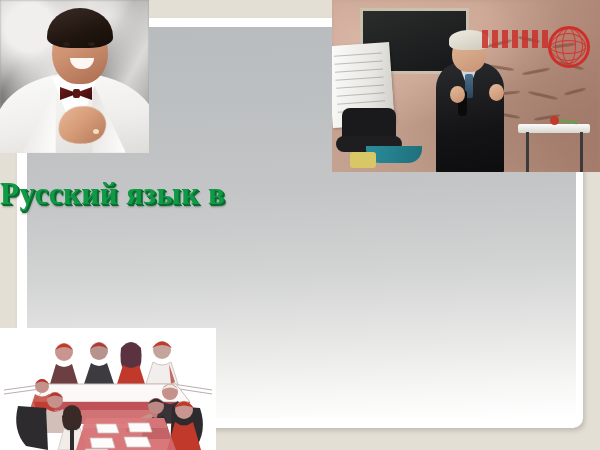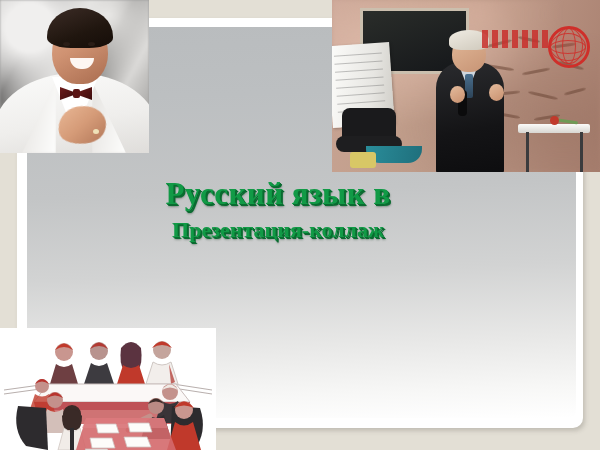--- a/index.html
+++ b/index.html
@@ -394,21 +394,20 @@
   }
   .illo svg { display: block; }
 
   
   
   
   .title-block {
     position: absolute;
     left: 0; top: 178px;
     width: 556px;
-    text-align: center;
     pointer-events: none;
   }
   .title-line {
     font-family: "Liberation Serif", serif;
     font-weight: bold;
     color: #119a46;
     letter-spacing: .5px;
     line-height: 1.06;
     text-shadow:
        1px 1px 0 #0a6b30,
@@ -605,16 +604,15 @@
         <path d="M124 109 l23 0 4 10 -24 0 z"></path>
         <path d="M86 122 l22 0 -1 -1 -22 0 z"></path>
       </g>
 
       <rect x="0" y="0" width="216" height="122" fill="#ffffff" opacity="0"></rect>
     </svg>
   </div>
 
   <div class="title-block">
     <div class="title-line title-1">Русский язык в</div>
-    <div class="subtitle">Презентация-коллаж</div>
   </div>
 
 </div>
 
 </body></html>

